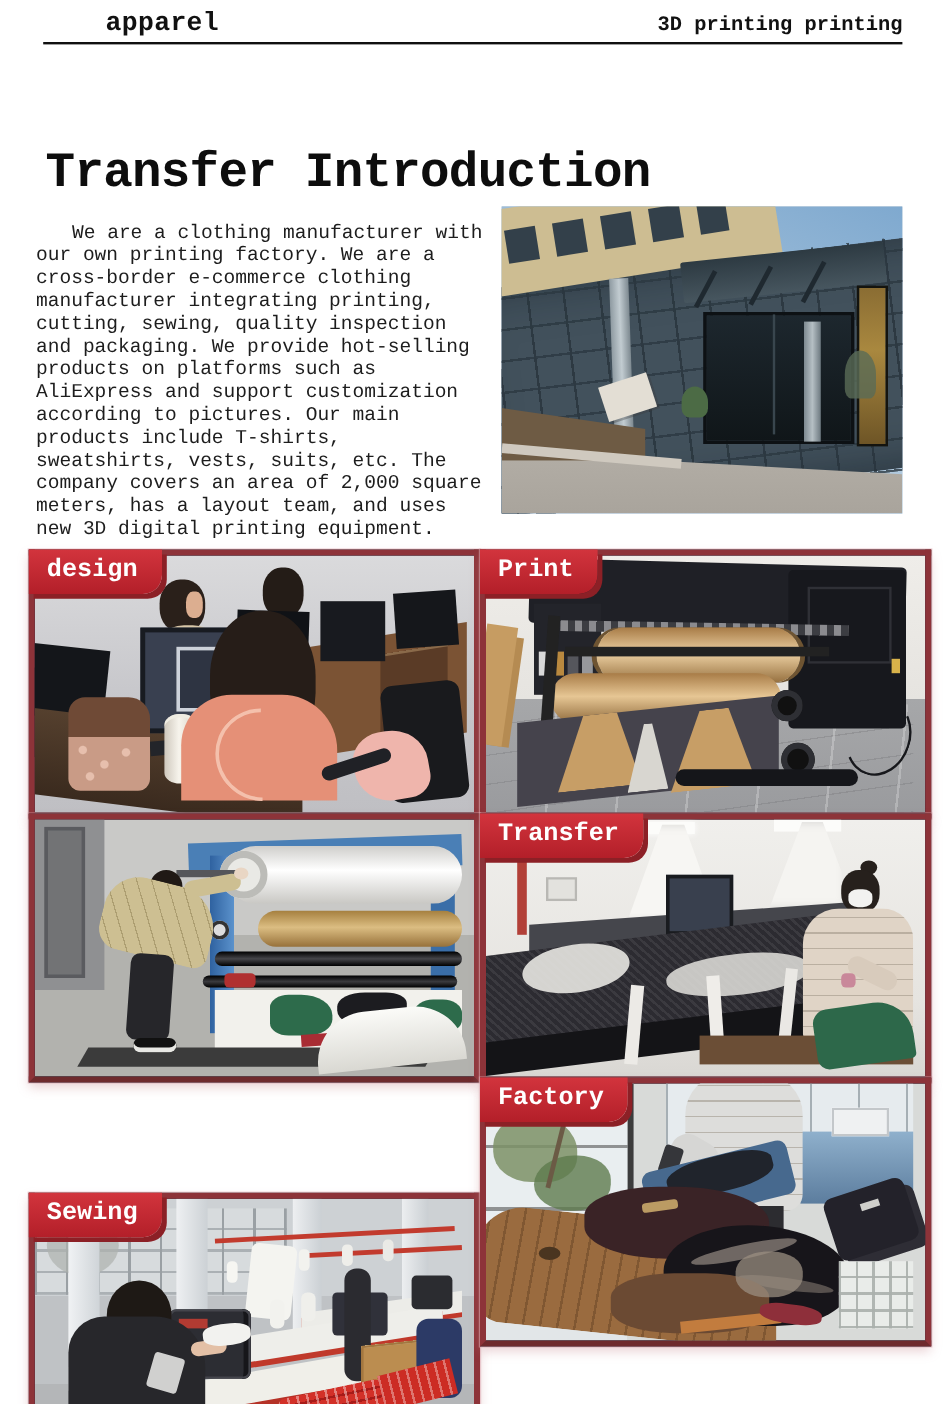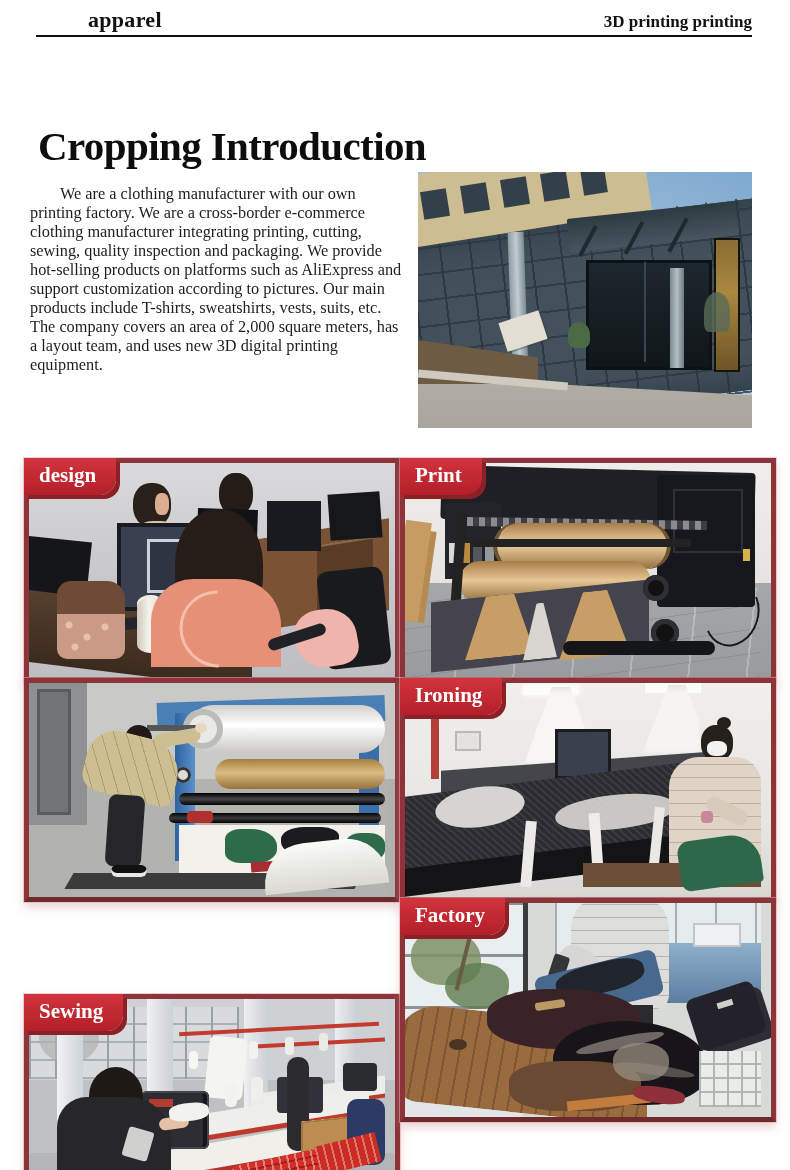--- a/index.html
+++ b/index.html
@@ -1,17 +1,17 @@
 <!DOCTYPE html>
 <html><head>
 <meta charset="utf-8">
 <style>
   html,body{margin:0;padding:0;background:#fff;}
   .page{position:relative;width:790px;height:1170px;background:#fff;overflow:hidden;
-        font-family:Liberation Serif, serif;color:#111;}
+        font-family:Liberation Mono, monospace;color:#111;}
   .a{position:absolute;}
   
   .brand{left:88px;top:7px;font-size:22px;font-weight:700;letter-spacing:.3px;}
   .tagline{right:38px;top:12px;font-size:17px;font-weight:700;}
   .rule{left:36px;top:35px;width:716px;height:2px;background:#101010;}
   
   .title{left:38px;top:122px;font-size:41px;font-weight:700;letter-spacing:-.6px;color:#0d0d0d;}
   .para{left:30px;top:184px;width:376px;font-size:16.3px;line-height:19px;color:#1d1d1d;text-indent:30px;}
   .photo{left:418px;top:172px;width:334px;height:256px;overflow:hidden;background:#9db8d0;}
   
@@ -26,21 +26,21 @@
 </style>
 </head>
 <body>
 
 <div class="page">
 
   <div class="a brand">apparel</div>
   <div class="a tagline">3D printing printing</div>
   <div class="a rule"></div>
 
-  <div class="a title">Cropping Introduction</div>
+  <div class="a title">Transfer Introduction</div>
   <div class="a para">We are a clothing manufacturer with our own printing factory. We are a cross-border e-commerce clothing manufacturer integrating printing, cutting, sewing, quality inspection and packaging. We provide hot-selling products on platforms such as AliExpress and support customization according to pictures. Our main products include T-shirts, sweatshirts, vests, suits, etc. The company covers an area of 2,000 square meters, has a layout team, and uses new 3D digital printing equipment.</div>
 
   <div class="a photo">
     <div class="a" style="inset:0;background:linear-gradient(205deg,#7fa9cf 0%,#a3c1db 45%,#cddbe6 75%);"></div>
     <div class="a" style="left:-30px;top:46px;width:420px;height:190px;background:#42515c;transform:rotate(-7deg);
          box-shadow:inset 0 0 40px rgba(10,20,28,.5);"></div>
     <div class="a" style="left:-30px;top:44px;width:430px;height:194px;transform:rotate(-7deg);opacity:.8;
          background:repeating-linear-gradient(90deg,#28343c 0 2px,transparent 2px 30px),repeating-linear-gradient(0deg,#2c3942 0 2px,transparent 2px 26px);"></div>
     <div class="a" style="left:-20px;top:-14px;width:250px;height:72px;background:#cdbd92;transform:rotate(-9deg);"></div>
     <div class="a" style="left:4px;top:18px;width:26px;height:28px;background:#33404a;transform:rotate(-9deg);"></div>
@@ -202,21 +202,21 @@
       <div class="a" style="left:246px;top:124px;width:10px;height:76px;background:#eae8e4;transform:rotate(6deg);"></div>
       <div class="a" style="left:312px;top:34px;width:14px;height:12px;background:#26201c;border-radius:50%;"></div>
       <div class="a" style="left:296px;top:42px;width:32px;height:36px;background:#26201c;border-radius:45%;"></div>
       <div class="a" style="left:302px;top:58px;width:20px;height:15px;background:#f2f2f0;border-radius:40%;"></div>
       <div class="a quiltH" style="left:264px;top:74px;width:92px;height:112px;background-color:#e0d4c6;border-radius:30px 26px 8px 8px;"></div>
       <div class="a" style="left:300px;top:120px;width:44px;height:16px;background:#d8cbbc;border-radius:8px;transform:rotate(26deg);"></div>
       <div class="a" style="left:296px;top:128px;width:12px;height:12px;background:#c9889a;border-radius:4px;"></div>
       <div class="a" style="left:178px;top:180px;width:178px;height:24px;background:#6b4e36;"></div>
       <div class="a" style="left:274px;top:154px;width:82px;height:50px;background:#2d684a;border-radius:12px 30px 4px 10px;transform:rotate(-8deg);"></div>
     </div>
-    <div class="badge">Ironing</div>
+    <div class="badge">Transfer</div>
   </div>
 
   <div class="panel" style="left:24px;top:946px;margin-top:48px;">
     <div class="scene">
       <div class="a" style="inset:0;background:linear-gradient(180deg,#cdd1d4 0 38%,#bfc2c5 38% 72%,#b4b6b8 72% 100%);"></div>
       <div class="a" style="left:0;top:8px;width:210px;height:72px;background:#d7dbdd;
            background-image:repeating-linear-gradient(90deg,#9aa0a4 0 2px,transparent 2px 26px),repeating-linear-gradient(0deg,rgba(160,166,170,.8) 0 2px,transparent 2px 18px);"></div>
       <div class="a" style="left:10px;top:14px;width:60px;height:50px;background:#aeb2ae;border-radius:50%;opacity:.7;"></div>
       <div class="a" style="left:28px;top:0;width:26px;height:160px;background:linear-gradient(90deg,#f0f2f4,#cfd4d8);"></div>
       <div class="a" style="left:118px;top:0;width:26px;height:150px;background:linear-gradient(90deg,#eef0f2,#ccd1d5);"></div>

